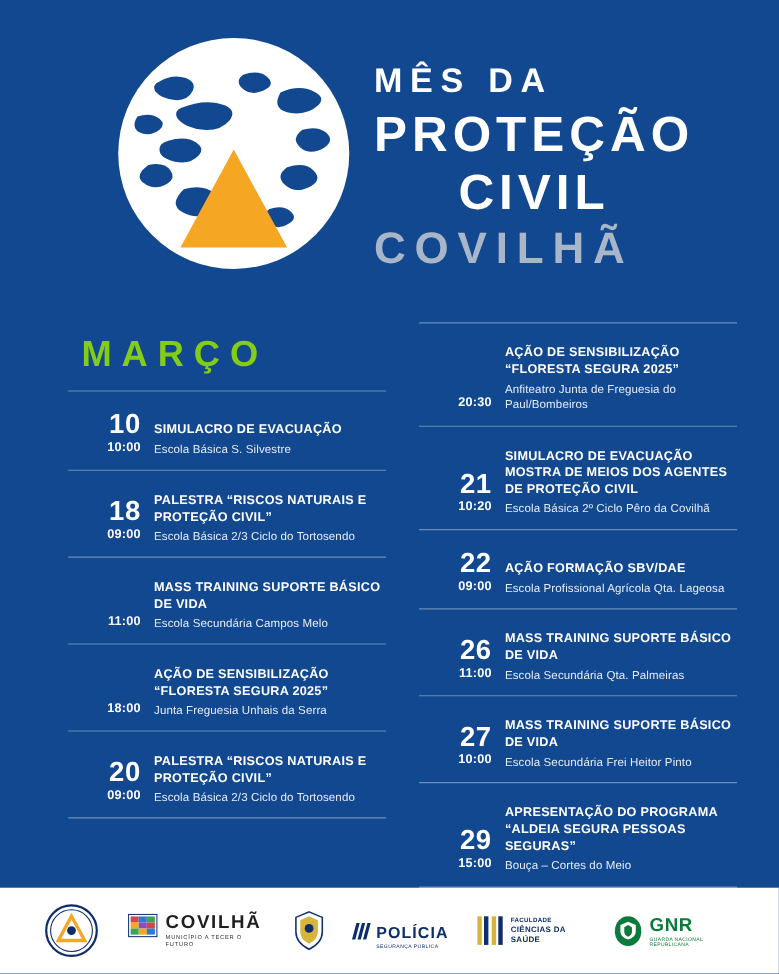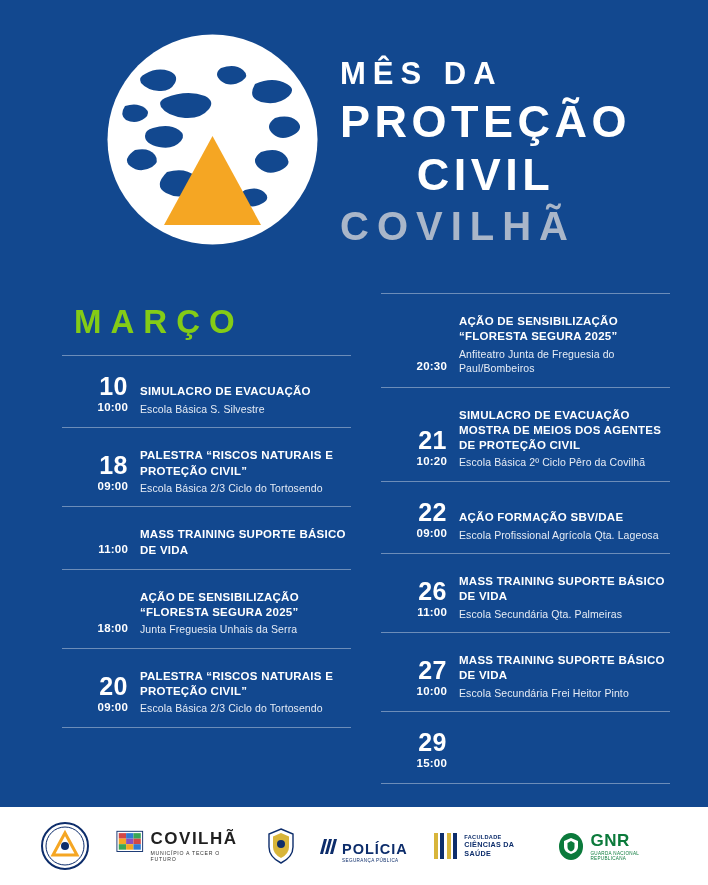--- a/index.html
+++ b/index.html
@@ -248,20 +248,21 @@
           <div class="ev-sub">Escola Básica 2/3 Ciclo do Tortosendo</div>
         </div>
       </div>
 
       <div class="entry">
         <div class="when">
           <div class="time solo">11:00</div>
         </div>
         <div class="what">
           <div class="ev-title">MASS TRAINING SUPORTE BÁSICO DE VIDA</div>
+          <div class="ev-sub">Escola Secundária Campos Melo</div>
         </div>
       </div>
 
       <div class="entry">
         <div class="when">
           <div class="time solo">18:00</div>
         </div>
         <div class="what">
           <div class="ev-title">AÇÃO DE SENSIBILIZAÇÃO “FLORESTA SEGURA 2025”</div>
           <div class="ev-sub">Junta Freguesia Unhais da Serra</div>
@@ -333,20 +334,24 @@
         <div class="what">
           <div class="ev-title">MASS TRAINING SUPORTE BÁSICO DE VIDA</div>
           <div class="ev-sub">Escola Secundária Frei Heitor Pinto</div>
         </div>
       </div>
 
       <div class="entry">
         <div class="when">
           <div class="day">29</div>
           <div class="time">15:00</div>
+        </div>
+        <div class="what">
+          <div class="ev-title">APRESENTAÇÃO DO PROGRAMA “ALDEIA SEGURA PESSOAS SEGURAS”</div>
+          <div class="ev-sub">Bouça – Cortes do Meio</div>
         </div>
       </div>
     </div>
   </div>
 
   <div class="footer">
 
     <div class="logo">
       <svg class="lg-anpc" viewBox="0 0 50 50" aria-hidden="true">
         <circle cx="25" cy="25" r="23" fill="none" stroke="#0d2d6b" stroke-width="2"></circle>

